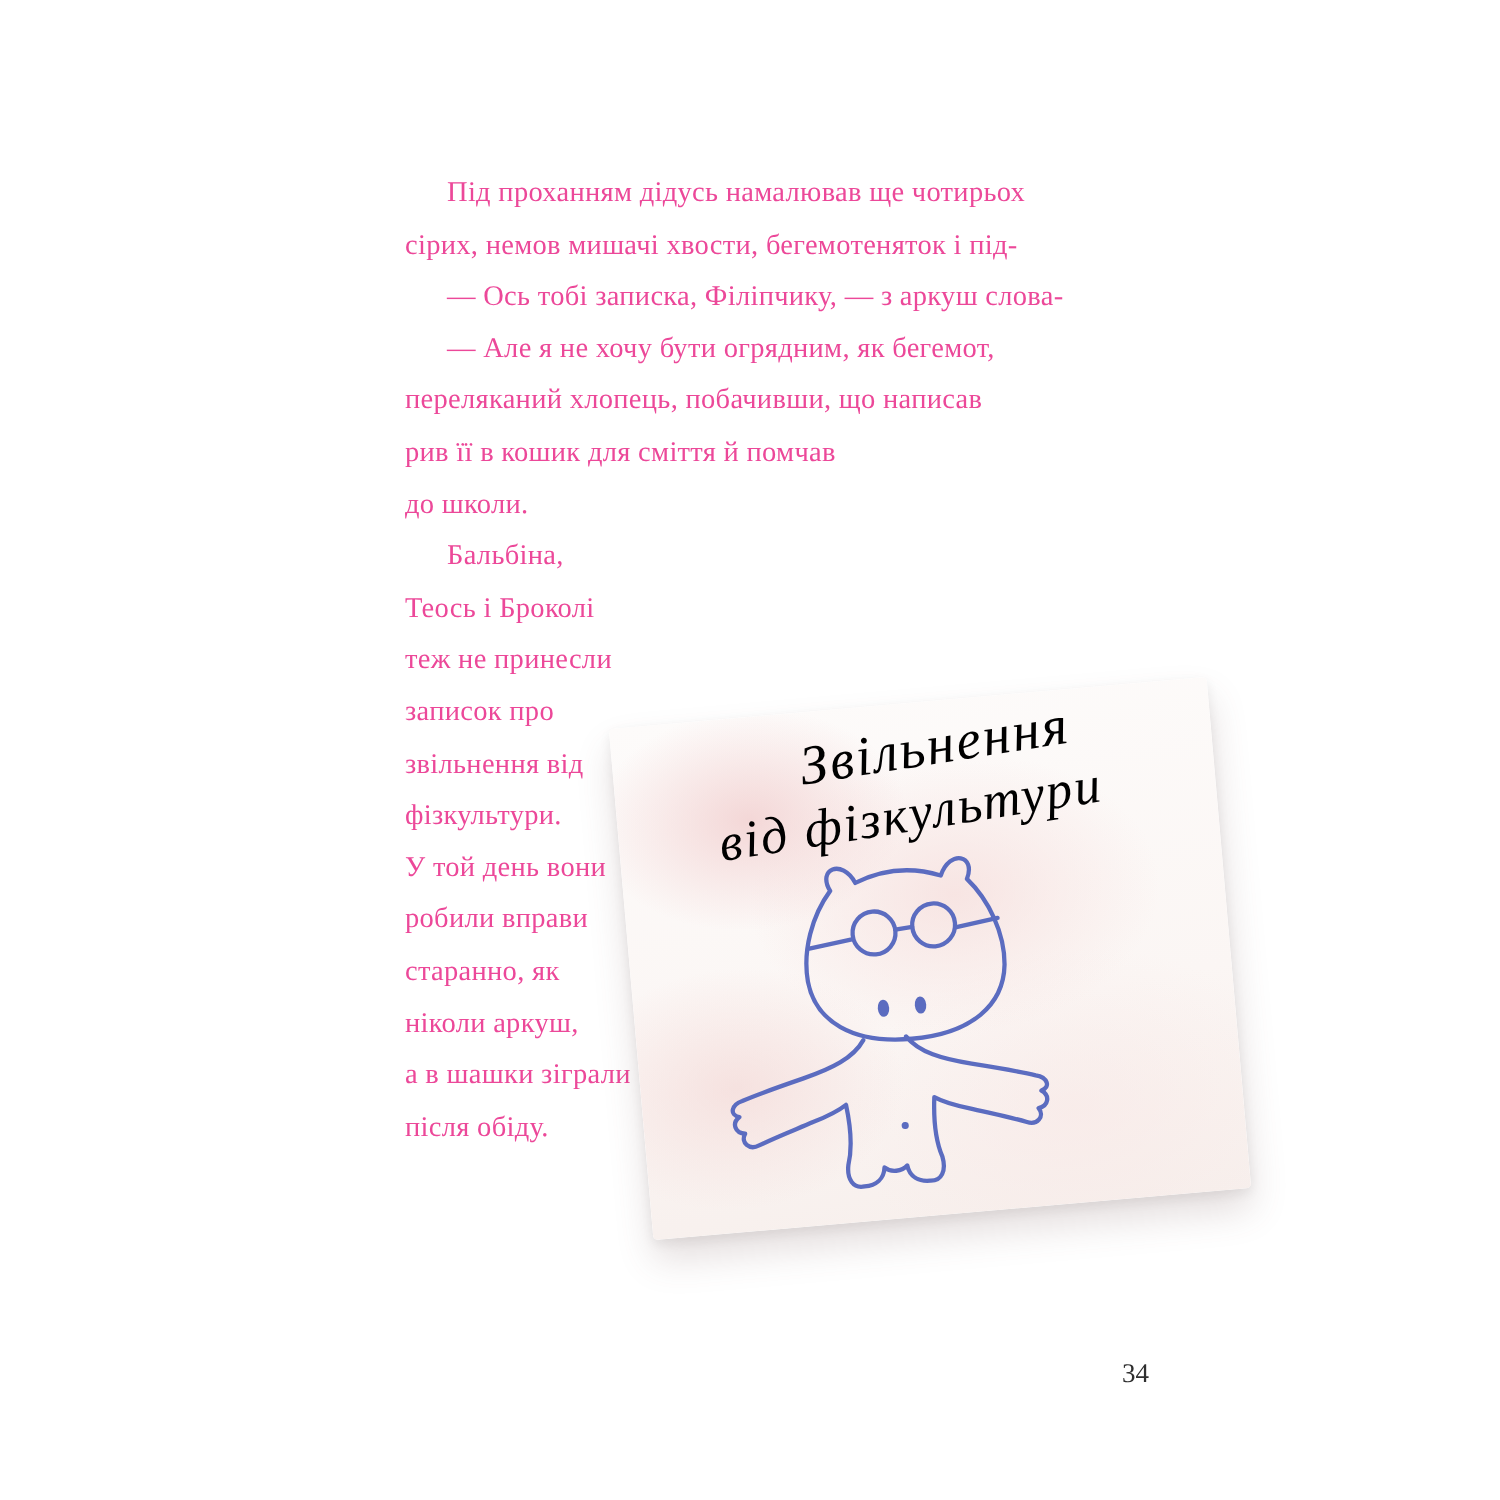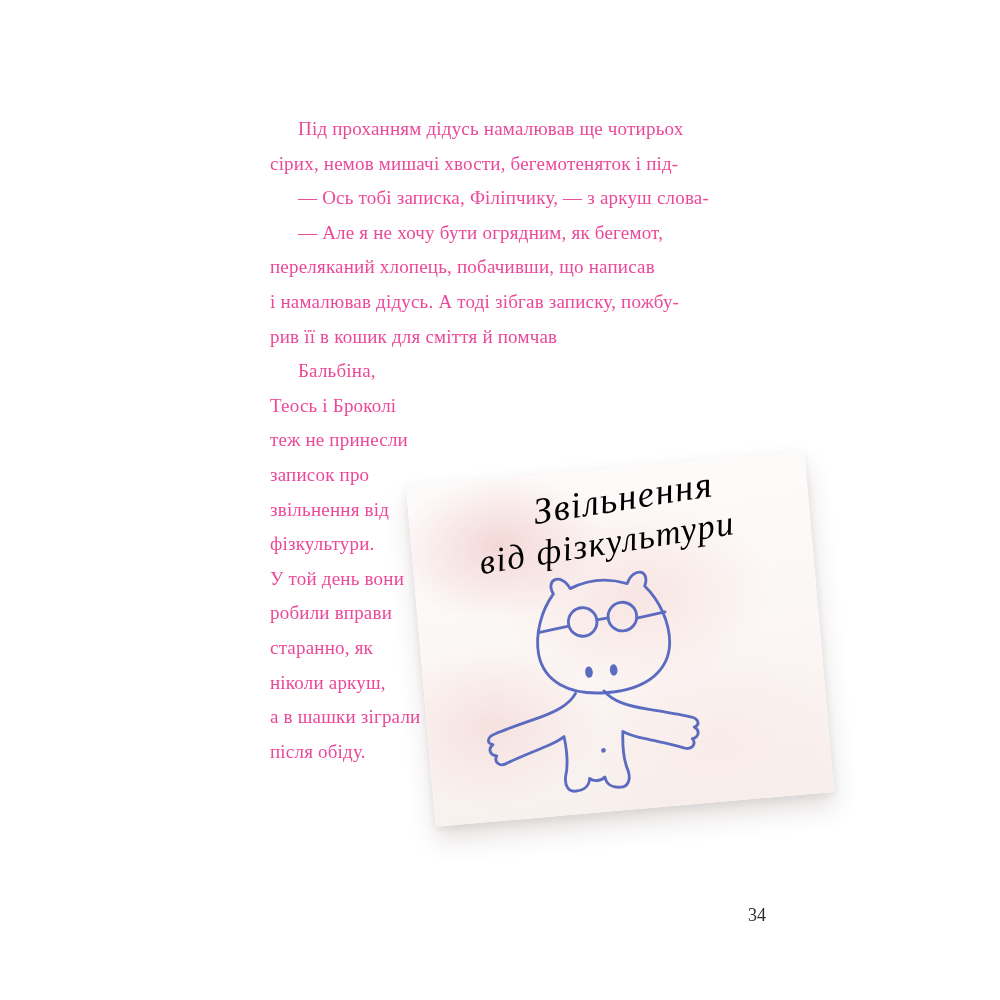--- a/index.html
+++ b/index.html
@@ -88,22 +88,22 @@
 <body>
 
 <div class="page">
 
   <div class="text-block">
       <div class="line indent">Під проханням дідусь намалював ще чотирьох</div>
       <div class="line">сірих, немов мишачі хвости, бегемотеняток і під-</div>
       <div class="line indent">— Ось тобі записка, Філіпчику, — з аркуш слова-</div>
       <div class="line indent">— Але я не хочу бути огрядним, як бегемот,</div>
       <div class="line">переляканий хлопець, побачивши, що написав</div>
-      <div class="line">і намалював дідусь. А тоді зібгав записку, пожбу-</div>
       <div class="line">рив її в кошик для сміття й помчав</div>
+      <div class="line">до школи.</div>
       <div class="line indent">Бальбіна,</div>
       <div class="line">Теось і Броколі</div>
       <div class="line">теж не принесли</div>
       <div class="line">записок про</div>
       <div class="line">звільнення від</div>
       <div class="line">фізкультури.</div>
       <div class="line">У той день вони</div>
       <div class="line">робили вправи</div>
       <div class="line">старанно, як</div>
       <div class="line">ніколи аркуш,</div>

